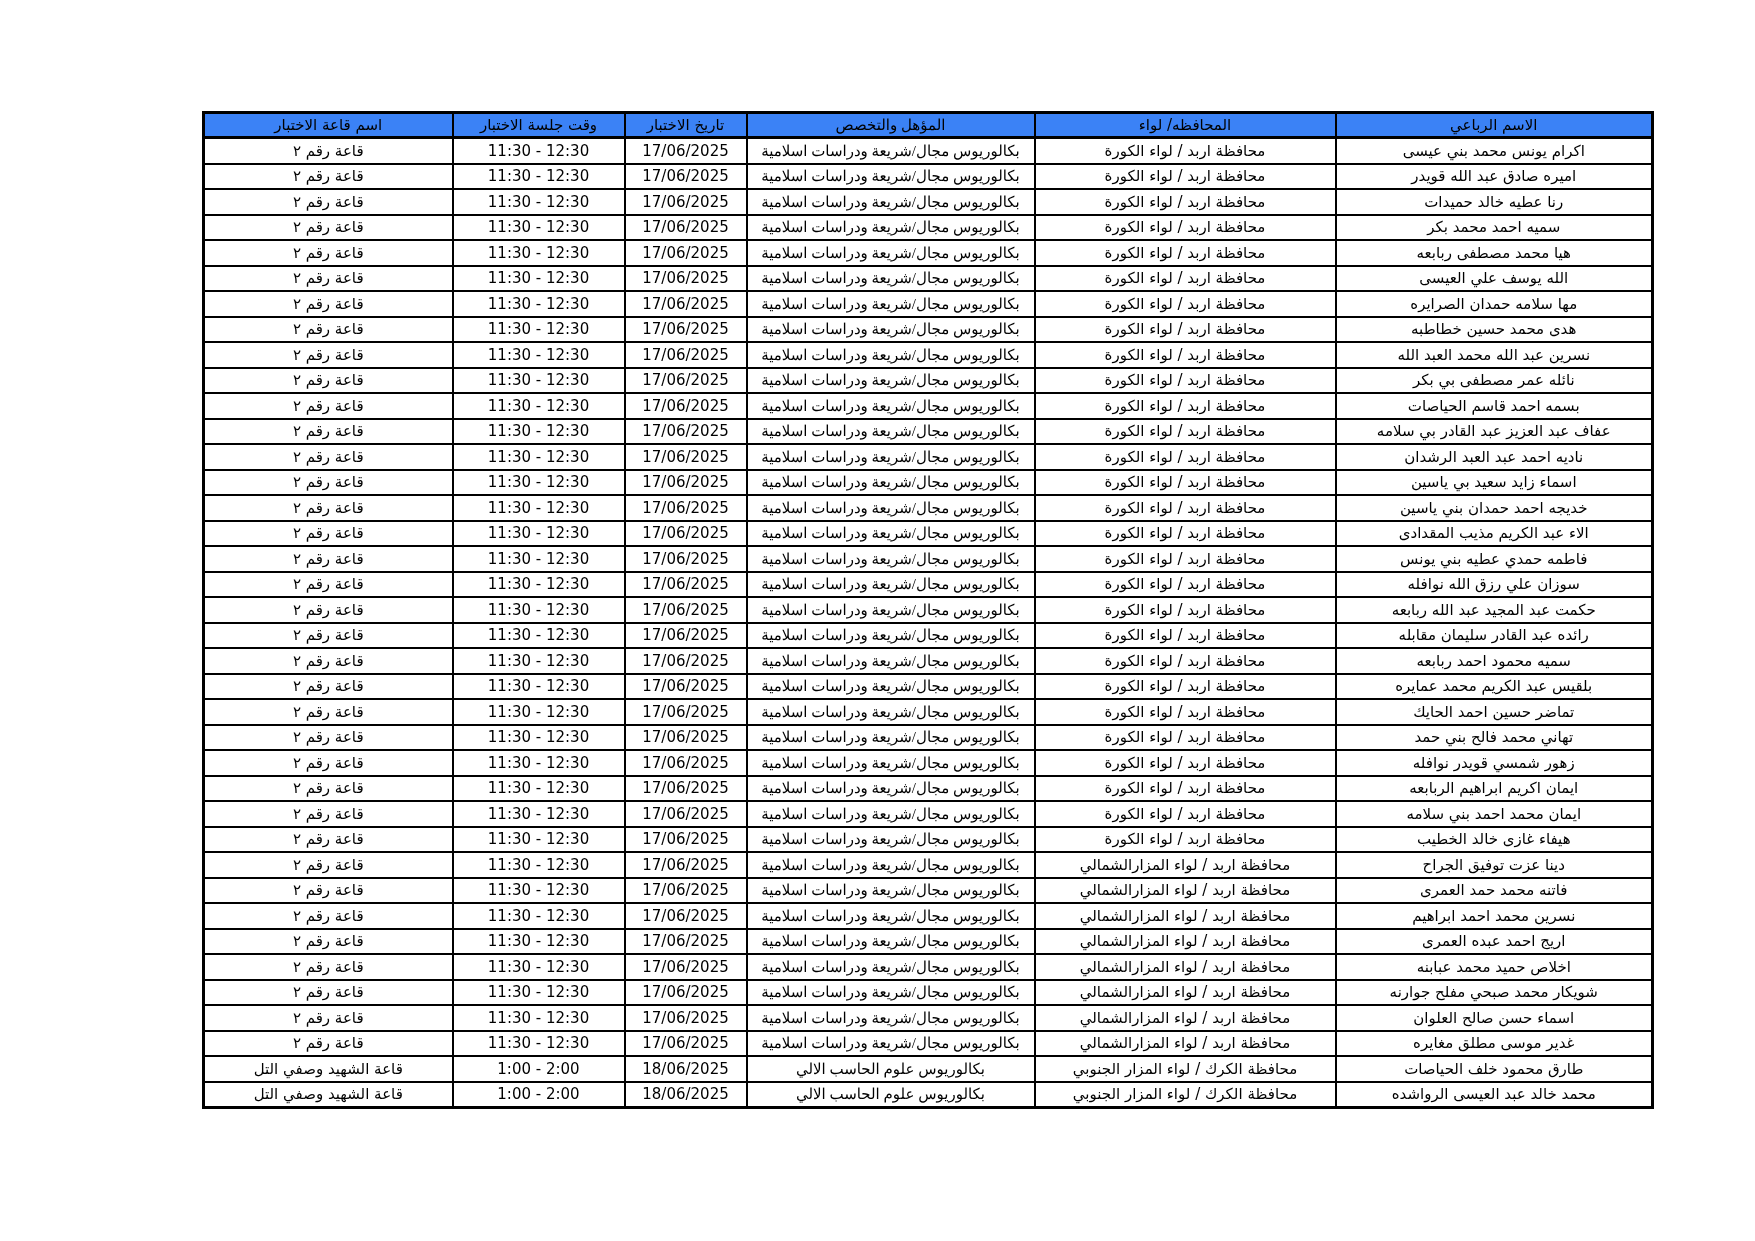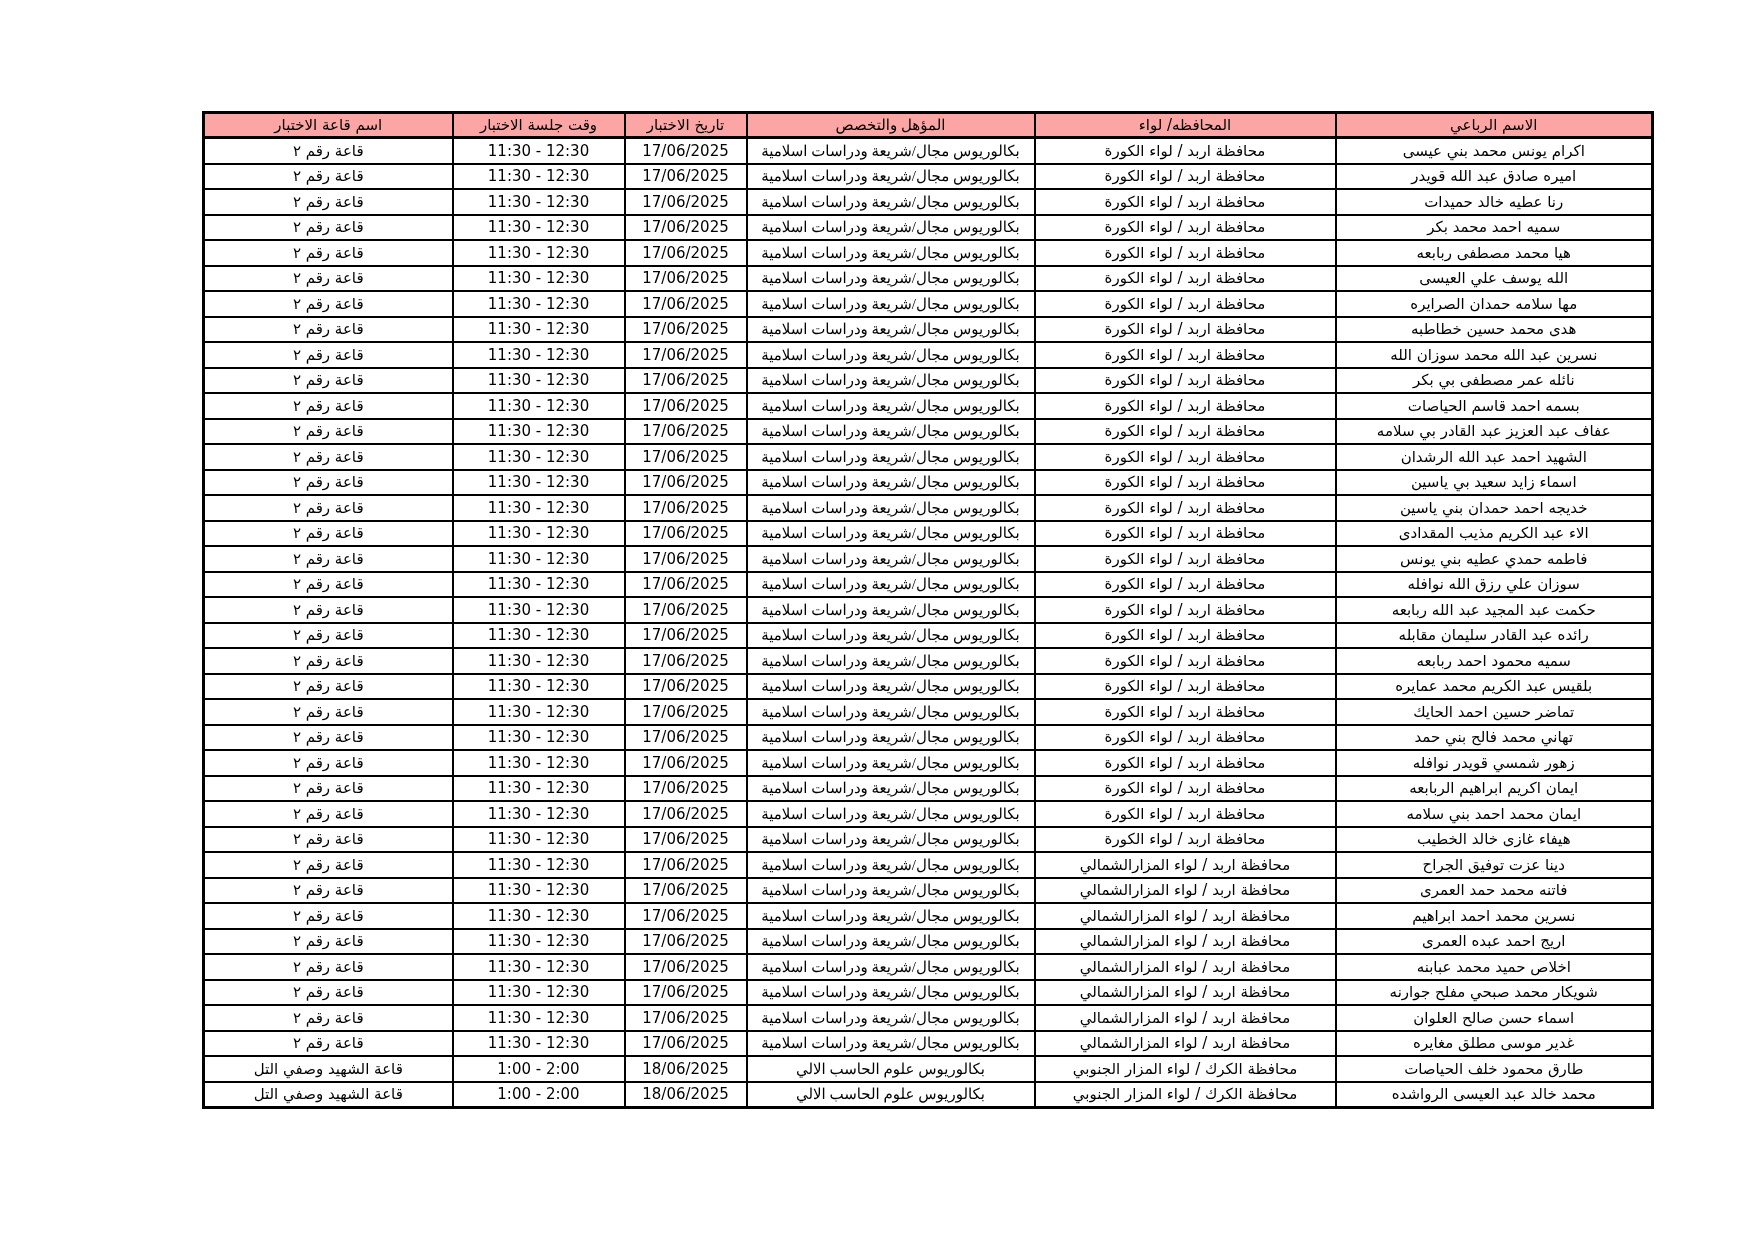--- a/index.html
+++ b/index.html
@@ -32,21 +32,21 @@
     padding: 0 2px;
     height: 23.5px;
     font-size: 15px;
     line-height: 1.1;
     text-align: center;
     vertical-align: middle;
     white-space: nowrap;
     overflow: hidden;
   }
   table.exam-table th {
-    background: #fca5a5;
+    background: #3b82f6;
     height: 22px;
     border-bottom: 3px solid #000000;
     font-weight: normal;
   }
   
   col.w-name { width: 317px; }
   col.w-gov  { width: 301px; }
   col.w-qual { width: 288px; }
   col.w-date { width: 122px; }
   col.w-time { width: 172px; }
@@ -146,21 +146,21 @@
     </tr>
         <tr>
       <td class="cell-name">هدى محمد حسين خطاطبه</td>
       <td class="cell-gov">محافظة اربد / لواء الكورة</td>
       <td class="cell-qual">بكالوريوس مجال/شريعة ودراسات اسلامية</td>
       <td class="cell-date ltr-num">17/06/2025</td>
       <td class="cell-time ltr-num">11:30 - 12:30</td>
       <td class="cell-hall">قاعة رقم ٢</td>
     </tr>
         <tr>
-      <td class="cell-name">نسرين عبد الله محمد سوزان الله</td>
+      <td class="cell-name">نسرين عبد الله محمد العبد الله</td>
       <td class="cell-gov">محافظة اربد / لواء الكورة</td>
       <td class="cell-qual">بكالوريوس مجال/شريعة ودراسات اسلامية</td>
       <td class="cell-date ltr-num">17/06/2025</td>
       <td class="cell-time ltr-num">11:30 - 12:30</td>
       <td class="cell-hall">قاعة رقم ٢</td>
     </tr>
         <tr>
       <td class="cell-name">نائله عمر مصطفى بي بكر</td>
       <td class="cell-gov">محافظة اربد / لواء الكورة</td>
       <td class="cell-qual">بكالوريوس مجال/شريعة ودراسات اسلامية</td>
@@ -178,21 +178,21 @@
     </tr>
         <tr>
       <td class="cell-name">عفاف عبد العزيز عبد القادر بي سلامه</td>
       <td class="cell-gov">محافظة اربد / لواء الكورة</td>
       <td class="cell-qual">بكالوريوس مجال/شريعة ودراسات اسلامية</td>
       <td class="cell-date ltr-num">17/06/2025</td>
       <td class="cell-time ltr-num">11:30 - 12:30</td>
       <td class="cell-hall">قاعة رقم ٢</td>
     </tr>
         <tr>
-      <td class="cell-name">الشهيد احمد عبد الله الرشدان</td>
+      <td class="cell-name">ناديه احمد عبد العبد الرشدان</td>
       <td class="cell-gov">محافظة اربد / لواء الكورة</td>
       <td class="cell-qual">بكالوريوس مجال/شريعة ودراسات اسلامية</td>
       <td class="cell-date ltr-num">17/06/2025</td>
       <td class="cell-time ltr-num">11:30 - 12:30</td>
       <td class="cell-hall">قاعة رقم ٢</td>
     </tr>
         <tr>
       <td class="cell-name">اسماء زايد سعيد بي ياسين</td>
       <td class="cell-gov">محافظة اربد / لواء الكورة</td>
       <td class="cell-qual">بكالوريوس مجال/شريعة ودراسات اسلامية</td>

